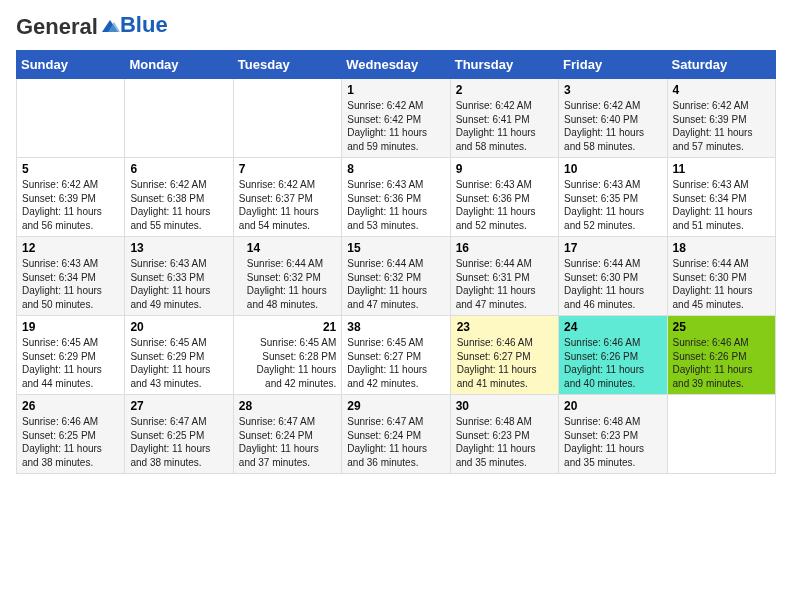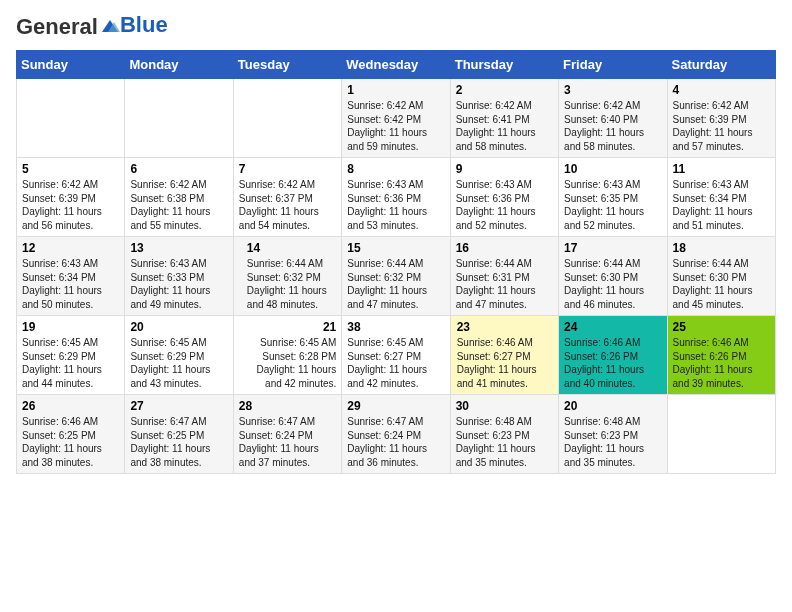--- a/index.html
+++ b/index.html
@@ -254,21 +254,21 @@
           <div class="cell-text" style="white-space: pre-line;">Sunrise: 6:45 AM
 Sunset: 6:27 PM
 Daylight: 11 hours and 42 minutes.</div>
         </td>
         <td style="background-color: #fef9c3; padding-left: 6px;">
           <span class="day-number">23</span>
           <div class="cell-text" style="white-space: pre-line;">Sunrise: 6:46 AM
 Sunset: 6:27 PM
 Daylight: 11 hours and 41 minutes.</div>
         </td>
-        <td style="background-color: #14b8a6;">
+        <td style="background-color: #5eead4;">
           <span class="day-number">24</span>
           <div class="cell-text" style="white-space: pre-line;">Sunrise: 6:46 AM
 Sunset: 6:26 PM
 Daylight: 11 hours and 40 minutes.</div>
         </td>
         <td style="background-color: #84cc16;">
           <span class="day-number">25</span>
           <div class="cell-text" style="white-space: pre-line;">Sunrise: 6:46 AM
 Sunset: 6:26 PM
 Daylight: 11 hours and 39 minutes.</div>

